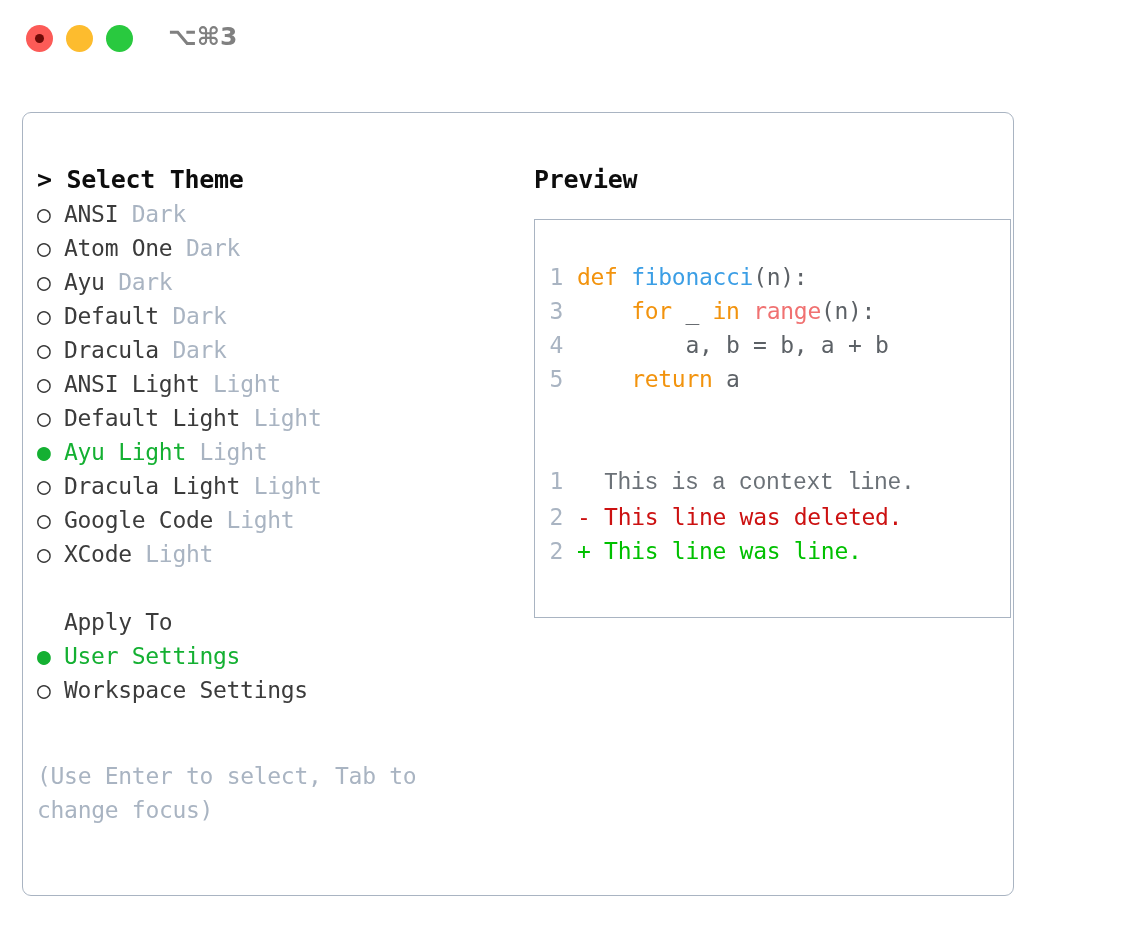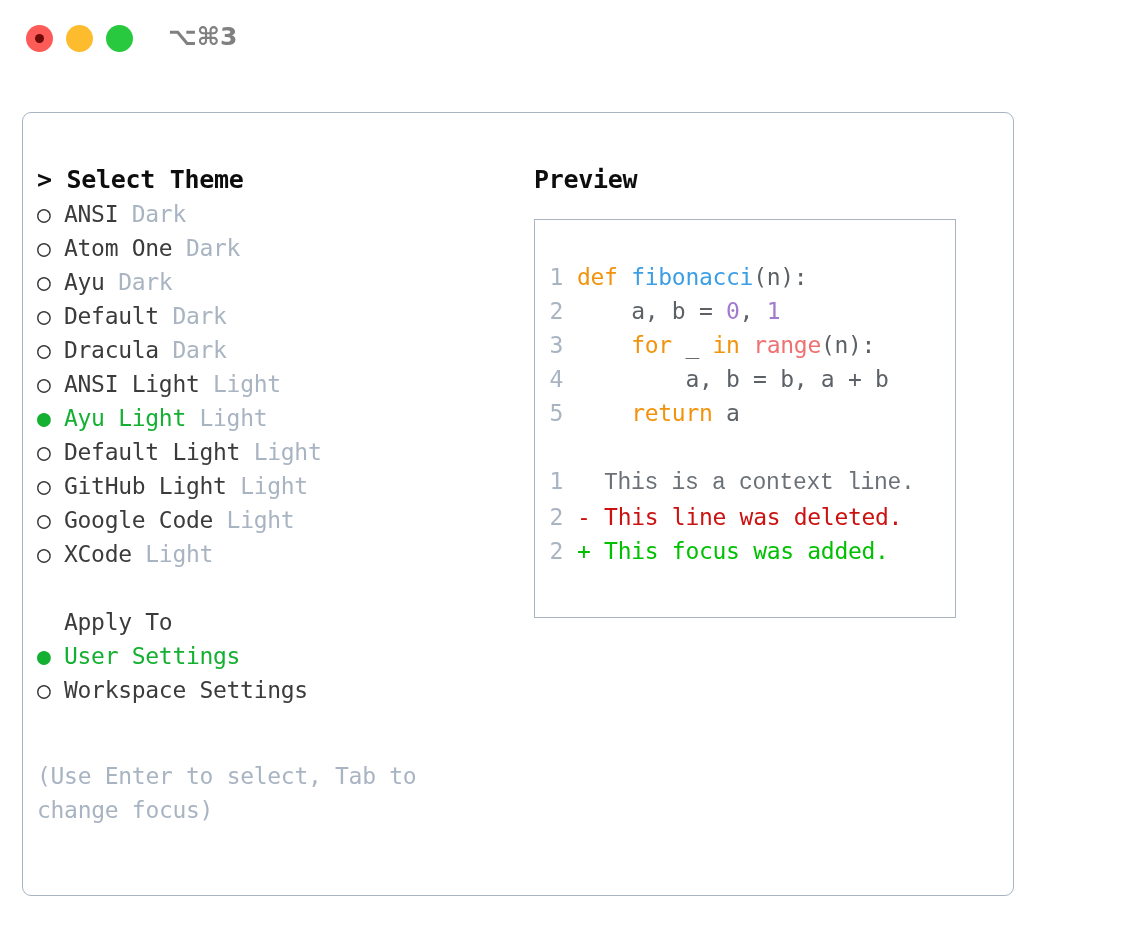--- a/index.html
+++ b/index.html
@@ -143,21 +143,21 @@
   }
   .preview-title {
     font-size: 25px;
     font-weight: bold;
     color: #0d0d0d;
     line-height: 34px;
     letter-spacing: -0.3px;
   }
   .preview-box {
     margin-top: 22px;
-    width: 422px;
+    width: 477px;
     height: 399px;
     border: 1.5px solid #a9b4c2;
     box-sizing: border-box;
     background: #ffffff;
     position: relative;
   }
   .code-area {
     position: absolute;
     left: 14px;
     top: 40px;
@@ -216,23 +216,23 @@
       <div class="left-col">
         <div class="section-title">&gt; Select Theme</div>
 
         <div id="theme-list">
             <div class="opt-row"><span class="marker marker-empty">○</span><span class="opt-label">ANSI</span><span class="opt-label"> </span><span class="opt-tag">Dark</span></div>
             <div class="opt-row"><span class="marker marker-empty">○</span><span class="opt-label">Atom One</span><span class="opt-label"> </span><span class="opt-tag">Dark</span></div>
             <div class="opt-row"><span class="marker marker-empty">○</span><span class="opt-label">Ayu</span><span class="opt-label"> </span><span class="opt-tag">Dark</span></div>
             <div class="opt-row"><span class="marker marker-empty">○</span><span class="opt-label">Default</span><span class="opt-label"> </span><span class="opt-tag">Dark</span></div>
             <div class="opt-row"><span class="marker marker-empty">○</span><span class="opt-label">Dracula</span><span class="opt-label"> </span><span class="opt-tag">Dark</span></div>
             <div class="opt-row"><span class="marker marker-empty">○</span><span class="opt-label">ANSI Light</span><span class="opt-label"> </span><span class="opt-tag">Light</span></div>
+            <div class="opt-row"><span class="marker marker-empty">○</span><span class="opt-label">Default Light</span><span class="opt-label"> </span><span class="opt-tag">Light</span></div>
             <div class="opt-row selected"><span class="marker marker-filled">●</span><span class="opt-label">Ayu Light</span><span class="opt-label"> </span><span class="opt-tag">Light</span></div>
-            <div class="opt-row"><span class="marker marker-empty">○</span><span class="opt-label">Default Light</span><span class="opt-label"> </span><span class="opt-tag">Light</span></div>
-            <div class="opt-row"><span class="marker marker-empty">○</span><span class="opt-label">GitHub Light</span><span class="opt-label"> </span><span class="opt-tag">Light</span></div>
+            <div class="opt-row"><span class="marker marker-empty">○</span><span class="opt-label">Dracula Light</span><span class="opt-label"> </span><span class="opt-tag">Light</span></div>
             <div class="opt-row"><span class="marker marker-empty">○</span><span class="opt-label">Google Code</span><span class="opt-label"> </span><span class="opt-tag">Light</span></div>
             <div class="opt-row"><span class="marker marker-empty">○</span><span class="opt-label">XCode</span><span class="opt-label"> </span><span class="opt-tag">Light</span></div>
           </div>
 
         <div class="spacer-34"></div>
 
         <div class="apply-title">Apply To</div>
 
         <div id="apply-list">
             <div class="opt-row selected"><span class="marker marker-filled">●</span><span class="opt-label">User Settings</span></div>
@@ -241,28 +241,27 @@
 
         <div class="hint">(Use Enter to select, Tab to change focus)</div>
       </div>
 
       <div class="right-col">
         <div class="preview-title">Preview</div>
 
         <div class="preview-box">
           <div class="code-area" id="code-area">
               <div class="code-line"><span class="lnum">1</span><span class="tok-kw">def</span><span class="tok-plain"> </span><span class="tok-fn">fibonacci</span><span class="tok-plain">(n):</span></div>
-              <div class="code-line"><span class="lnum">2</span><span class="tok-plain">    a, b = </span><span class="tok-num">0</span><span class="tok-plain">, </span><span class="tok-num">1</span></div>
               <div class="code-line"><span class="lnum">3</span><span class="tok-plain">    </span><span class="tok-kw">for</span><span class="tok-plain"> _ </span><span class="tok-kw">in</span><span class="tok-plain"> </span><span class="tok-builtin">range</span><span class="tok-plain">(n):</span></div>
               <div class="code-line"><span class="lnum">4</span><span class="tok-plain">        a, b = b, a + b</span></div>
               <div class="code-line"><span class="lnum">5</span><span class="tok-plain">    </span><span class="tok-kw">return</span><span class="tok-plain"> a</span></div>
             </div>
           <div class="diff-area" id="diff-area">
               <div class="diff-line"><span class="lnum">1</span><span class="diff-ctx">  </span><span class="diff-ctx">This is a context line.</span></div>
               <div class="diff-line"><span class="lnum">2</span><span class="diff-del">- </span><span class="diff-del">This line was deleted.</span></div>
-              <div class="diff-line"><span class="lnum">2</span><span class="diff-add">+ </span><span class="diff-add">This focus was added.</span></div>
+              <div class="diff-line"><span class="lnum">2</span><span class="diff-add">+ </span><span class="diff-add">This line was line.</span></div>
             </div>
         </div>
       </div>
 
     </div>
   </div>
 </div>
 
 </body></html>

